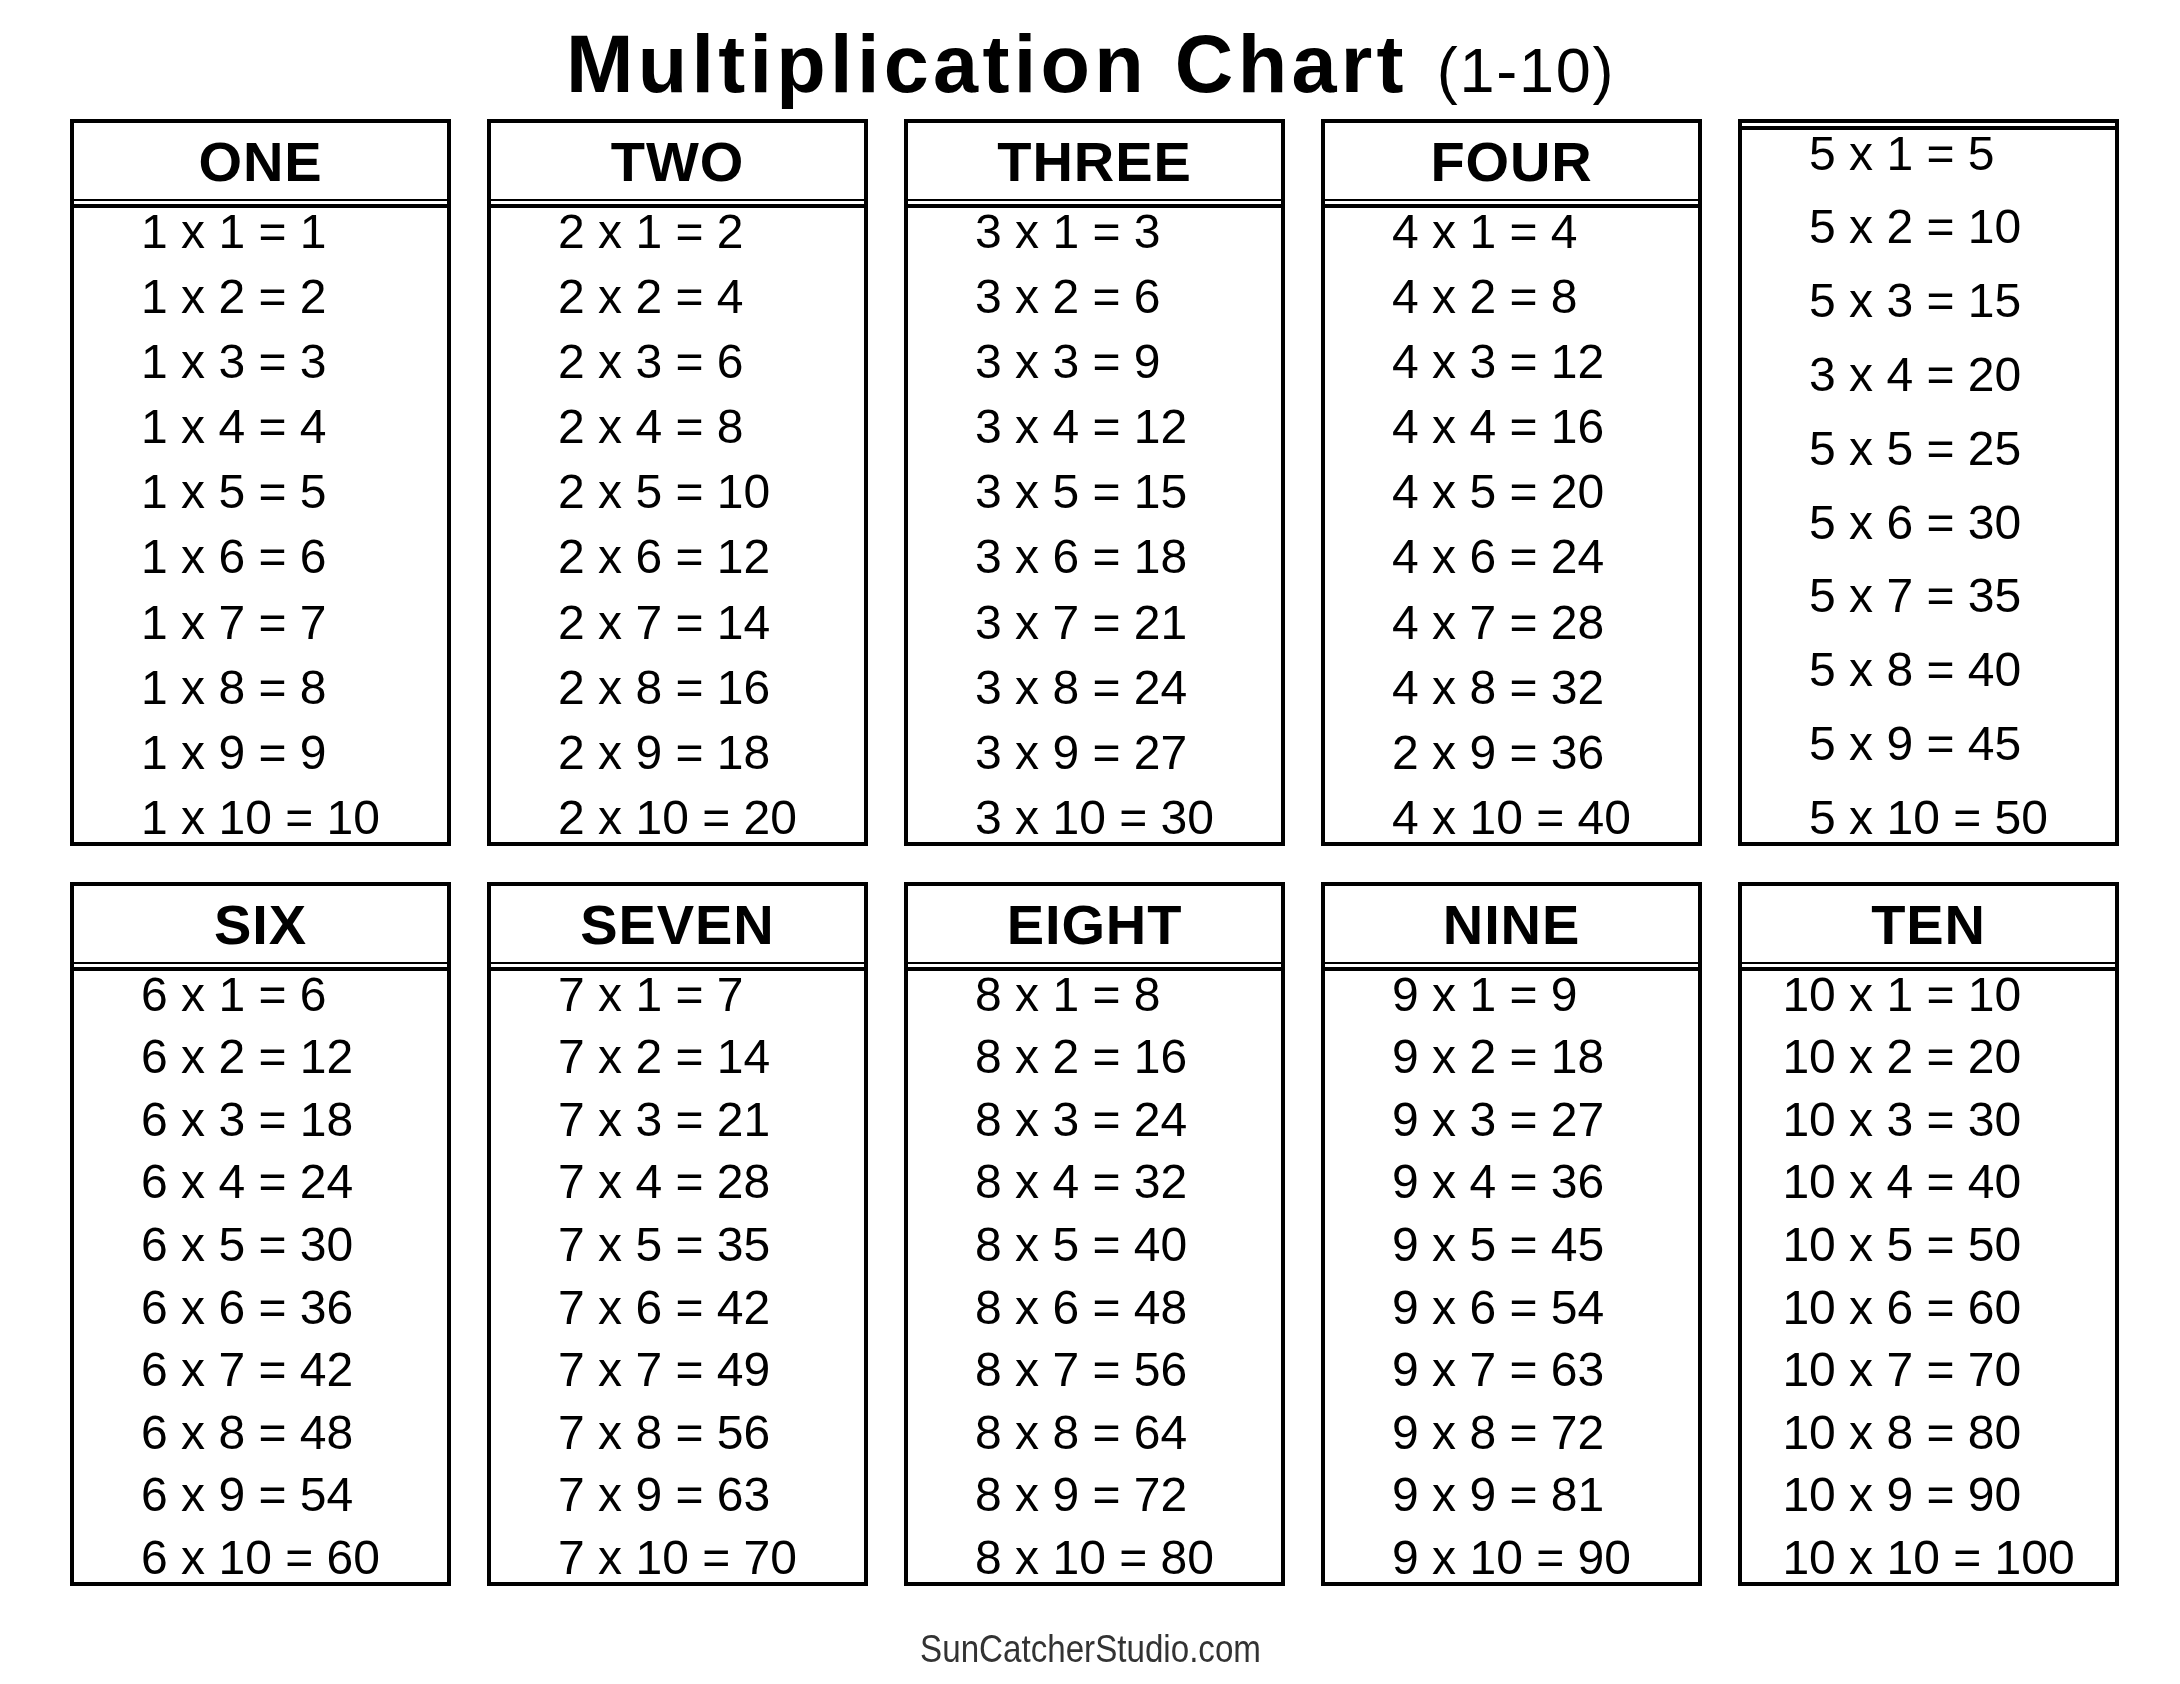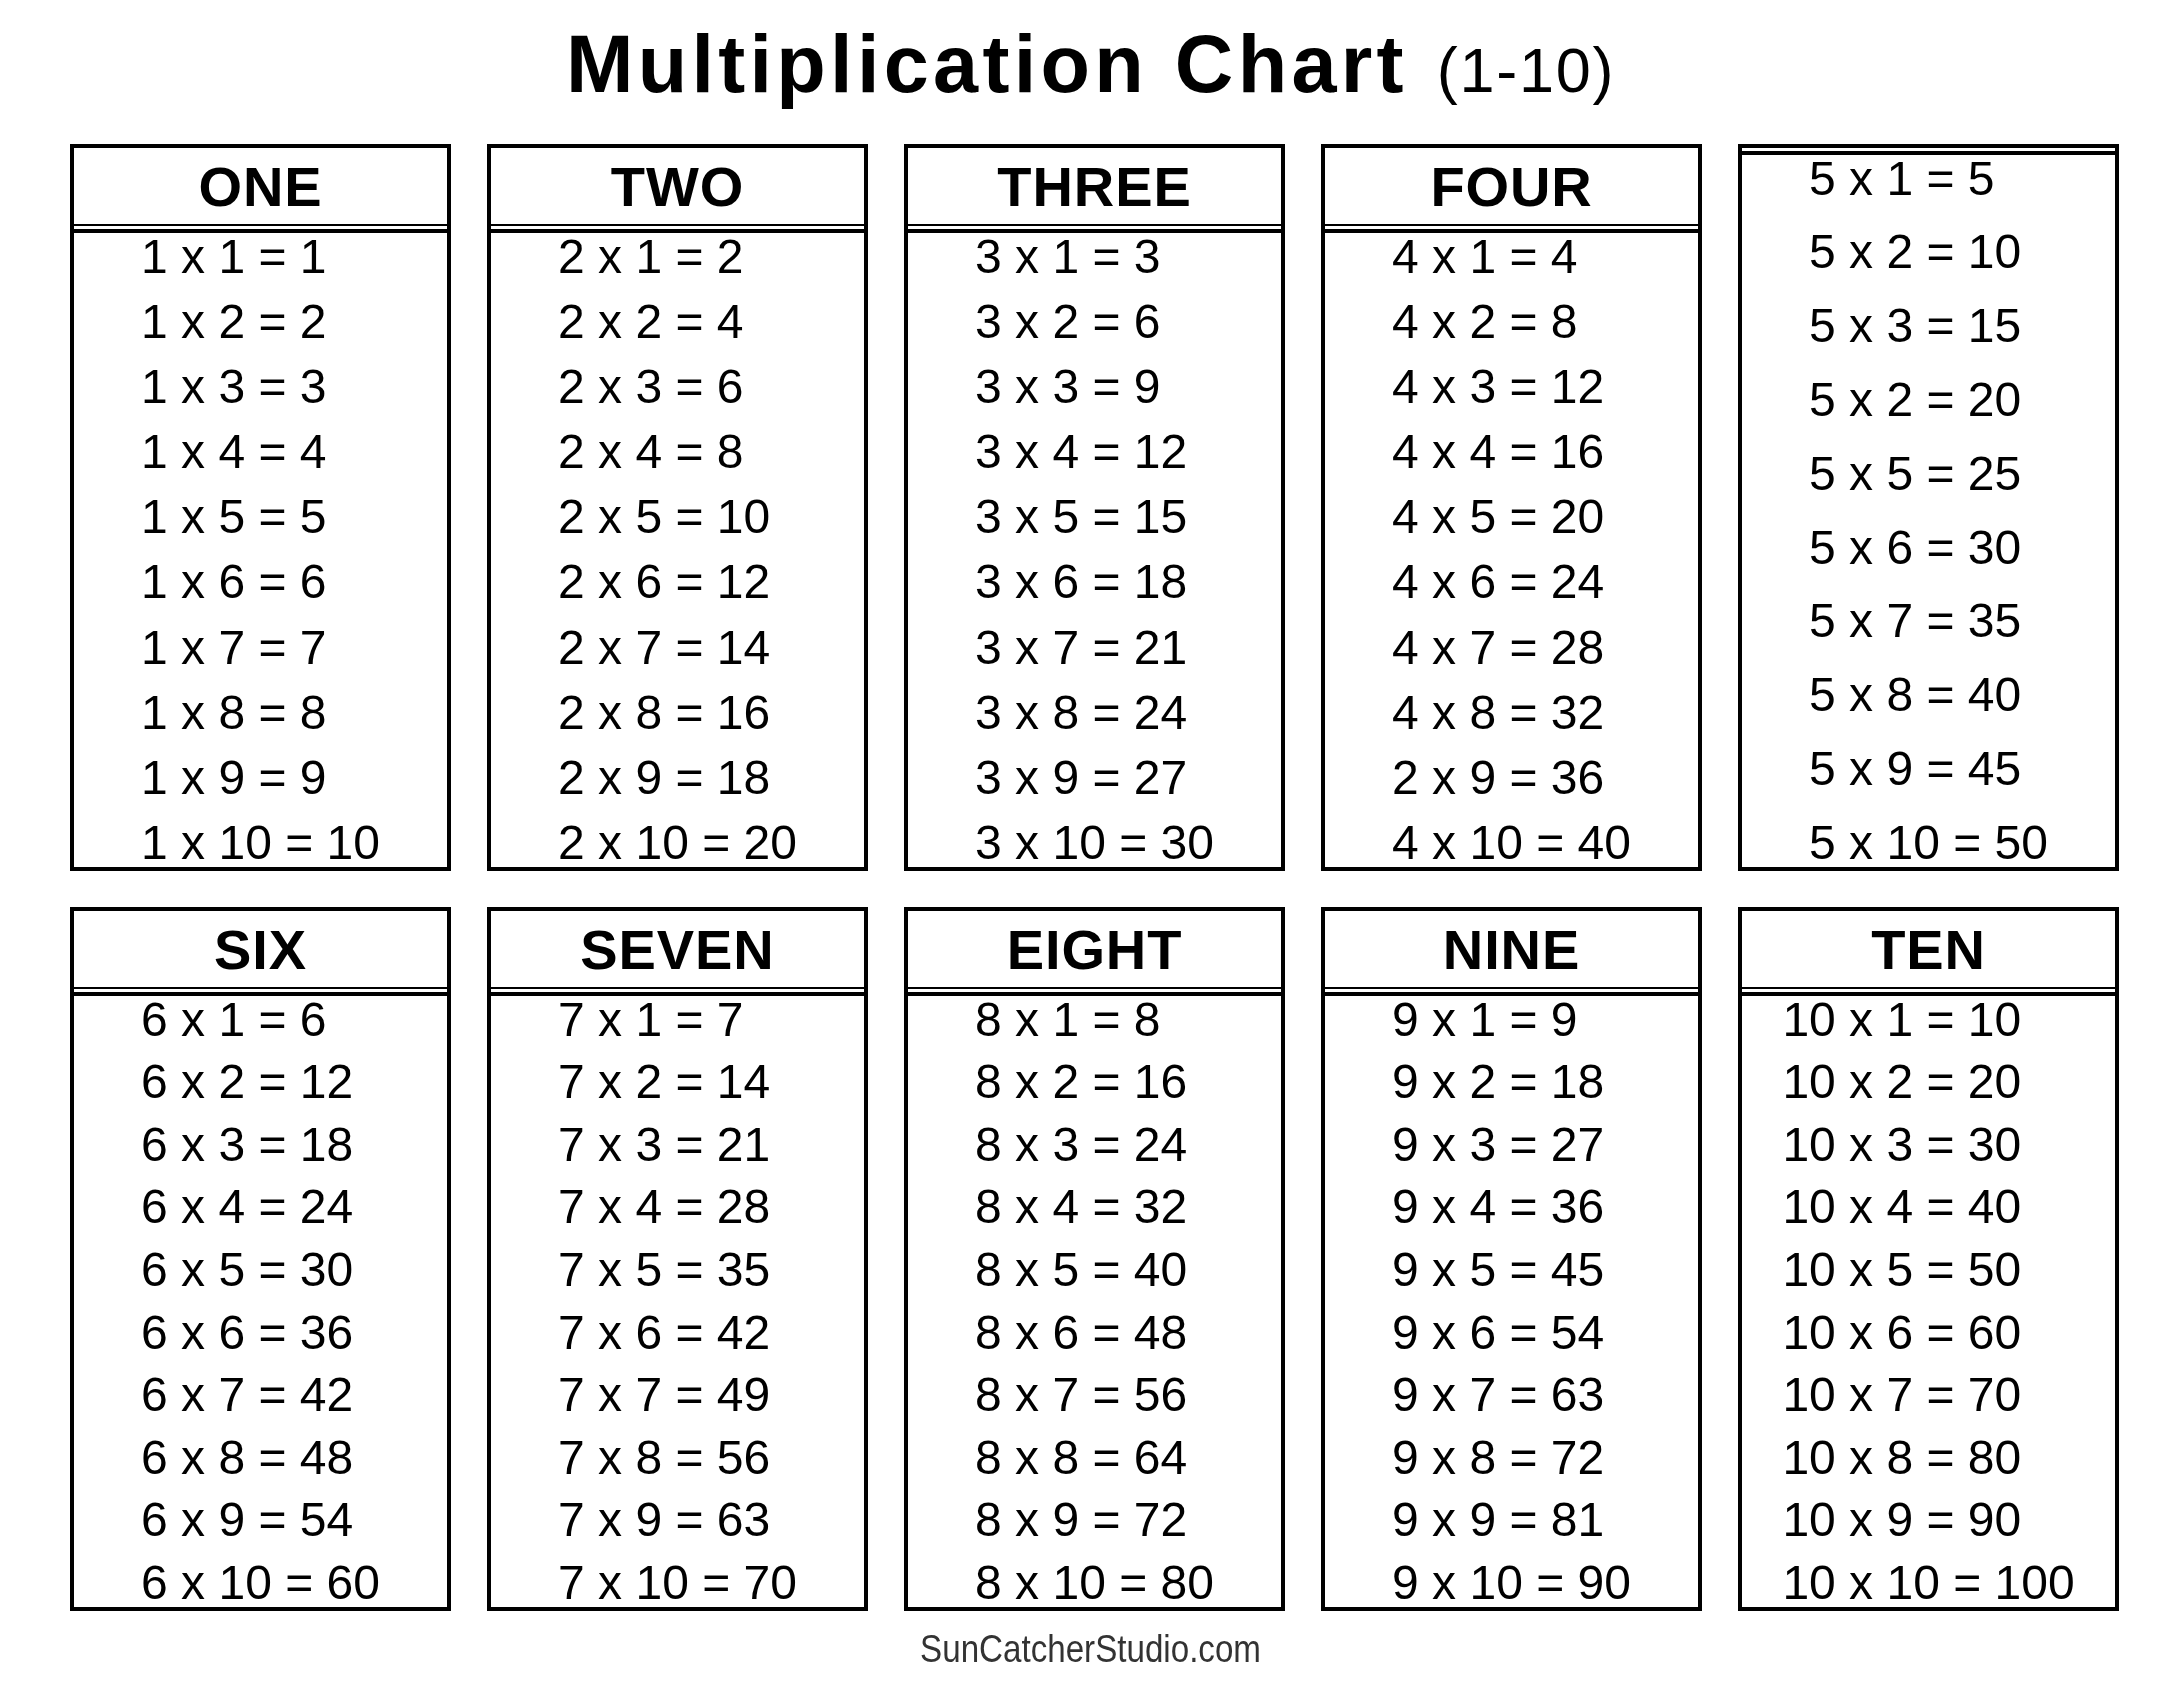--- a/index.html
+++ b/index.html
@@ -31,21 +31,21 @@
     font-weight: 400;
     font-size: 63px;
     letter-spacing: 1.7px;
     margin-left: 29px;
   }
 
   
   .grid {
     position: absolute;
     left: 70px;
-    top: 144px;
+    top: 119px;
     display: grid;
     grid-template-columns: repeat(5, 381px);
     grid-template-rows: 727px 704px;
     column-gap: 34px;
     row-gap: 63px;
     gap: 36px;
   }
 
   .card {
     box-sizing: border-box;
@@ -182,21 +182,21 @@
           </div>
     </div>
   </section>
 
   <section class="card">
     <div class="card-body">
       <div class="fact-list">
             <div class="fact-row">5 x 1 = 5</div>
             <div class="fact-row">5 x 2 = 10</div>
             <div class="fact-row">5 x 3 = 15</div>
-            <div class="fact-row">5 x 2 = 20</div>
+            <div class="fact-row">3 x 4 = 20</div>
             <div class="fact-row">5 x 5 = 25</div>
             <div class="fact-row">5 x 6 = 30</div>
             <div class="fact-row">5 x 7 = 35</div>
             <div class="fact-row">5 x 8 = 40</div>
             <div class="fact-row">5 x 9 = 45</div>
             <div class="fact-row">5 x 10 = 50</div>
           </div>
     </div>
   </section>
 

